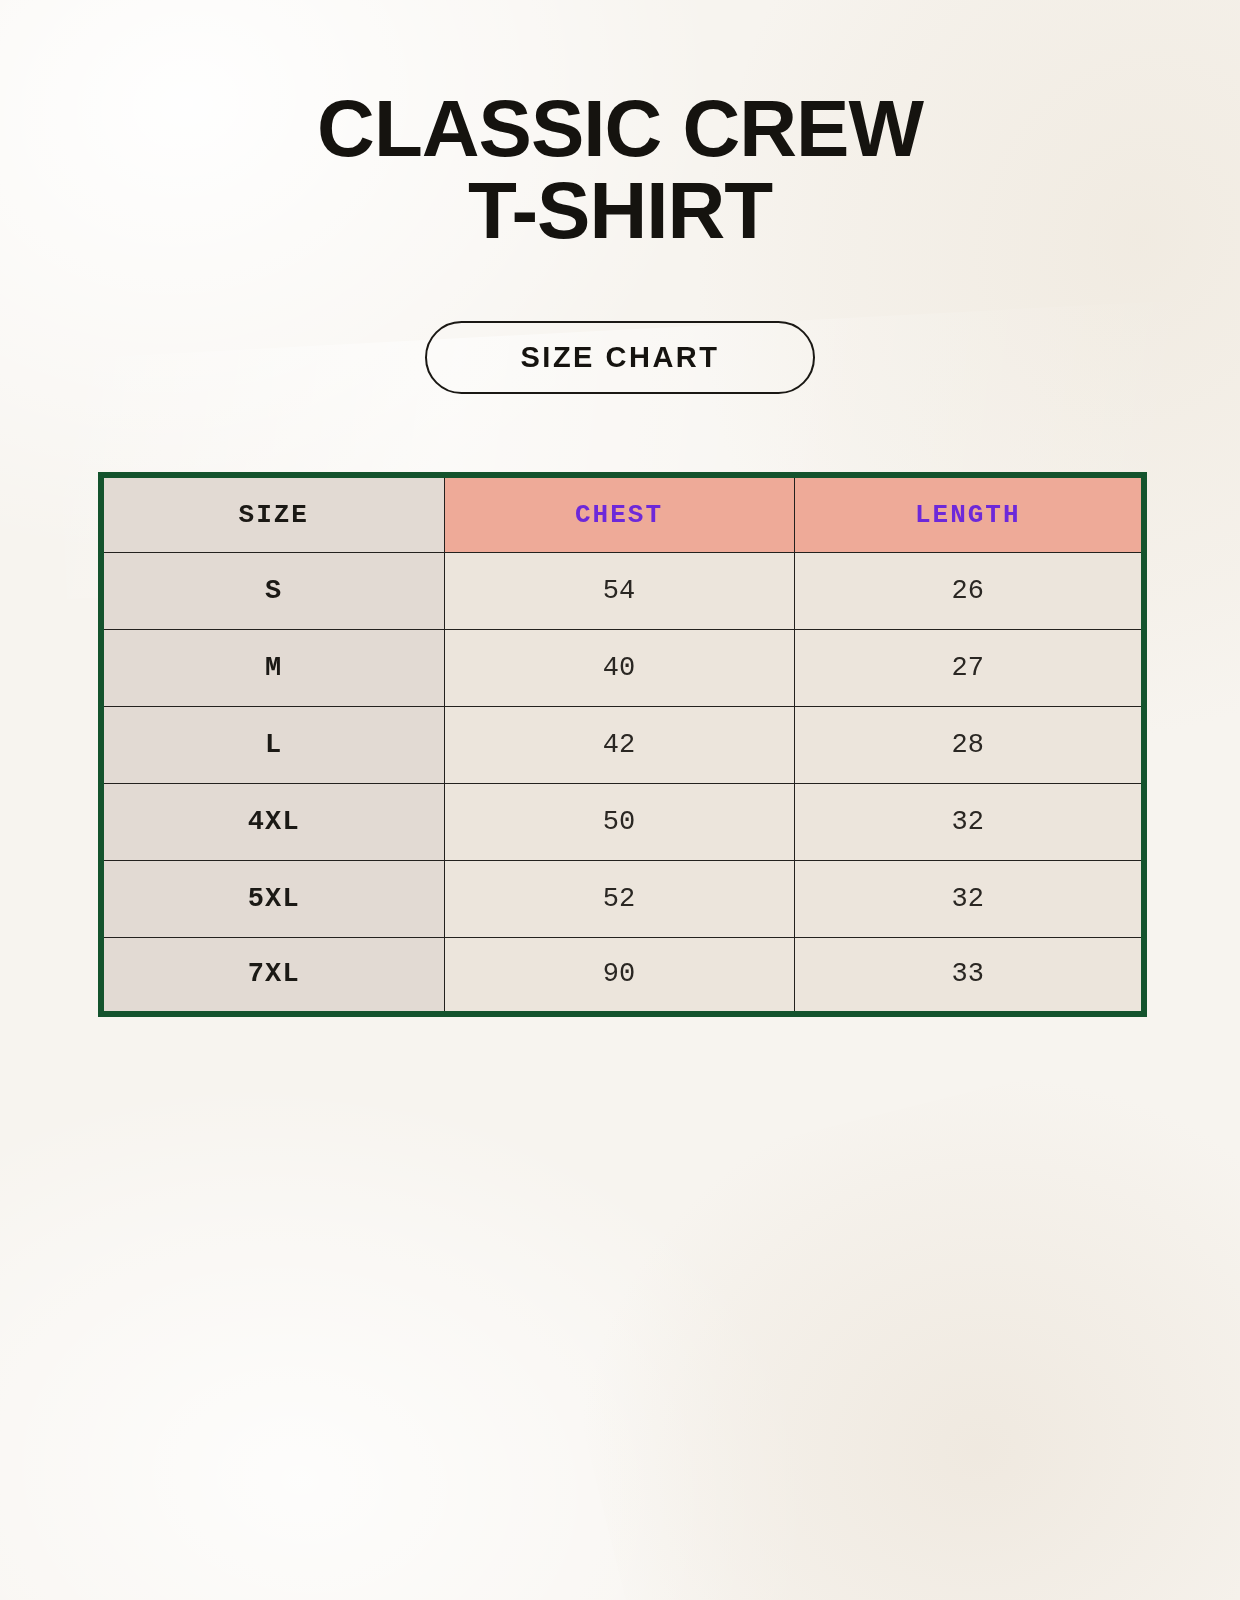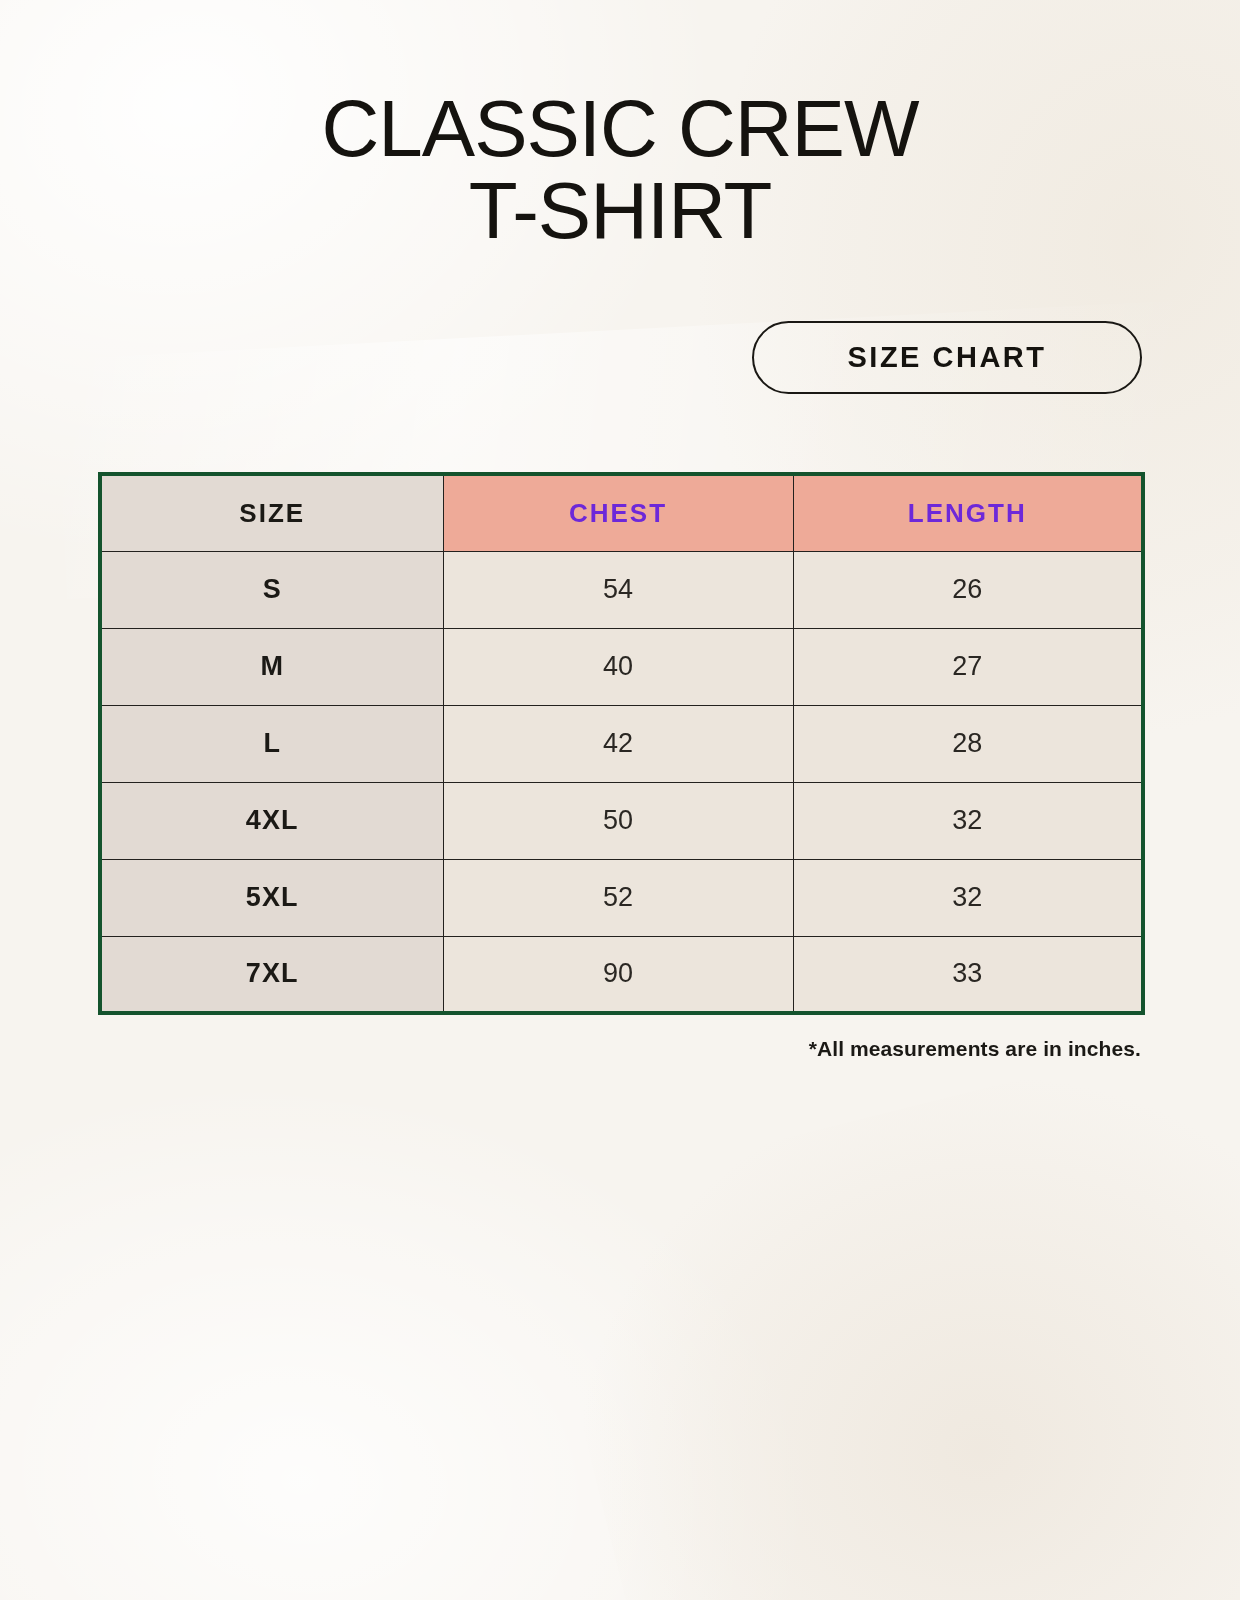--- a/index.html
+++ b/index.html
@@ -75,29 +75,29 @@
     padding: 0 98px;
   }
 
   .title {
     margin: 0;
     padding-top: 88px;
     text-align: center;
     font-size: 80px;
     line-height: 1.02;
     letter-spacing: -1px;
-    font-weight: 400;
+    font-weight: 700;
     color: #15130f;
     font-family: "Liberation Sans", sans-serif;
   }
   .title .line2 { display: block; }
 
   .pill-wrap {
     display: flex;
-    justify-content: flex-end;
+    justify-content: center;
     margin-top: 70px;
   }
   .pill {
     border: 2px solid #1a1814;
     border-radius: 50px;
     padding: 18px 70px;
     font-size: 29px;
     letter-spacing: 2.5px;
     font-weight: 700;
     color: #15130f;
@@ -107,21 +107,22 @@
     box-sizing: border-box;
   }
 
   .table-wrap {
     margin-top: 78px;
   }
   table.size-table {
     width: 1043px;
     border-collapse: collapse;
     table-layout: fixed;
-    border: 4px solid #14532d;
+    border: 6px solid #14532d;
+    font-family: Liberation Mono, monospace;
   }
   table.size-table col.c-size { width: 343px; }
   table.size-table col.c-chest { width: 350px; }
   table.size-table col.c-length { width: 350px; }
 
   table.size-table th,
   table.size-table td {
     border: 1px solid #23211e;
     height: 77px;
     text-align: center;
@@ -230,16 +231,15 @@
           <td class="cell-val">32</td>
         </tr>
         <tr>
           <td class="cell-size">7XL</td>
           <td class="cell-val">90</td>
           <td class="cell-val">33</td>
         </tr>
       </tbody>
     </table>
 
-    <div class="footnote">*All measurements are in inches.</div>
   </div>
 
 </div>
 
 </body></html>

